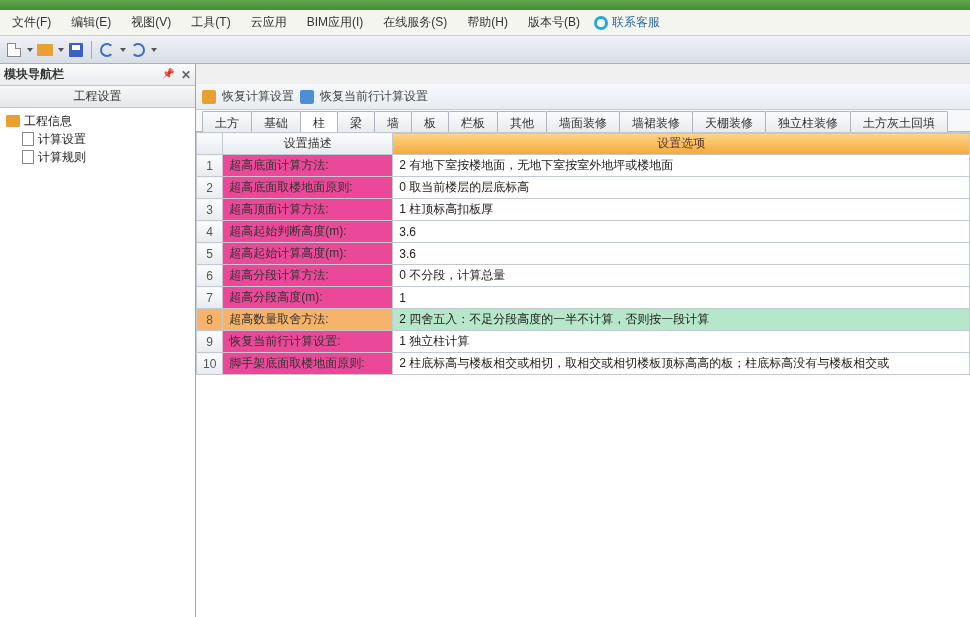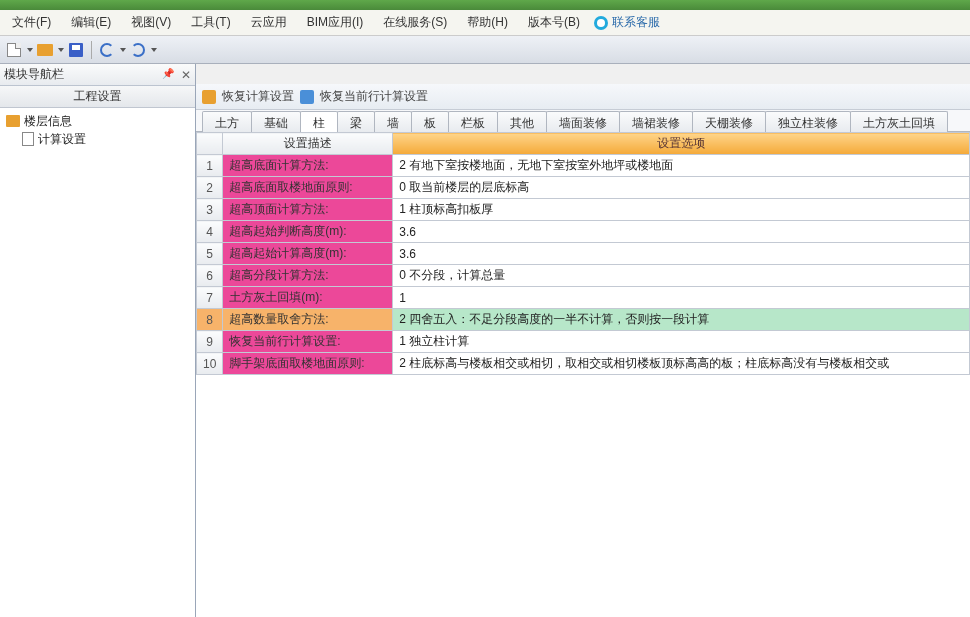--- a/index.html
+++ b/index.html
@@ -21,21 +21,21 @@
 .icon-save { width:14px; height:14px; background:#3a5fc7; border-radius:1px; position:relative; }
 .icon-save::after{content:"";position:absolute;left:3px;top:2px;width:8px;height:5px;background:#fff;}
 .tb-sep { width:1px; height:18px; background:#aaa; margin:0 3px; }
 .icon-undo { width:14px; height:14px; border:2px solid #3a6fc7; border-right-color:transparent; border-radius:50%; position:relative; }
 .icon-redo { width:14px; height:14px; border:2px solid #3a6fc7; border-left-color:transparent; border-radius:50%; }
 .dd-arrow { width:0; height:0; border-left:3px solid transparent; border-right:3px solid transparent; border-top:4px solid #555; margin-left:1px; }
 
 .main-row { display:flex; height: calc(617px - 10px - 26px - 28px); }
 
 .sidebar { width:196px; background:#fff; border-right:1px solid #9aa6b8; display:flex; flex-direction:column; }
-.sidebar-title { height:22px; background:linear-gradient(#fafbfb,#e8ebef); border-bottom:1px solid #bcc4d0; display:flex; align-items:center; padding:10px 4px; font-weight:normal; color:#333; }
+.sidebar-title { height:22px; background:linear-gradient(#fafbfb,#e8ebef); border-bottom:1px solid #bcc4d0; display:flex; align-items:center; padding:10px 4px; font-weight:bold; color:#333; }
 .sidebar-title .spacer { margin-left:auto; display:flex; gap:6px; color:#666; }
 .pin-icon { font-size:10px; }
 .close-x { font-size:12px; }
 .sidebar-header2 { height:22px; background:linear-gradient(#f6f7f8,#e4e7eb); border-bottom:1px solid #c0c6d0; display:flex; justify-content:center; align-items:center; color:#333; }
 .tree { padding:4px 2px; }
 .tree-item { display:flex; align-items:center; gap:4px; height:18px; padding-left:4px; color:#222; }
 .tree-item.child { padding-left:20px; }
 .tree-icon { width:14px; height:12px; }
 .folder-icon { background:#e8a030; border-radius:1px; }
 .sheet-icon { background:#fff; border:1px solid #888; width:12px; height:14px; }
@@ -114,25 +114,29 @@
         <span class="pin-icon">📌</span>
         <span class="close-x">✕</span>
       </span>
     </div>
     <div class="sidebar-header2">
       <span>工程设置</span>
     </div>
     <div class="tree">
       <div class="tree-item">
         <span class="tree-icon folder-icon"></span>
-        <span>楼层信息</span>
+        <span>工程信息</span>
       </div>
       <div class="tree-item child">
         <span class="tree-icon sheet-icon"></span>
         <span>计算设置</span>
+      </div>
+      <div class="tree-item child">
+        <span class="tree-icon sheet-icon"></span>
+        <span>计算规则</span>
       </div>
     </div>
   </div>
 
   <div class="content">
     <div class="content-toolbar">
       <span class="ct-icon"></span>
       <span>恢复计算设置</span>
       <span class="ct-icon blue"></span>
       <span>恢复当前行计算设置</span>
@@ -189,21 +193,21 @@
               <td class="desc">超高起始计算高度(m):</td>
               <td class="opt">3.6</td>
             </tr>
             <tr>
               <td class="rownum">6</td>
               <td class="desc">超高分段计算方法:</td>
               <td class="opt">0 不分段，计算总量</td>
             </tr>
             <tr>
               <td class="rownum">7</td>
-              <td class="desc">土方灰土回填(m):</td>
+              <td class="desc">超高分段高度(m):</td>
               <td class="opt">1</td>
             </tr>
             <tr class="selected">
               <td class="rownum">8</td>
               <td class="desc">超高数量取舍方法:</td>
               <td class="opt">2 四舍五入：不足分段高度的一半不计算，否则按一段计算</td>
             </tr>
             <tr>
               <td class="rownum">9</td>
               <td class="desc">恢复当前行计算设置:</td>

